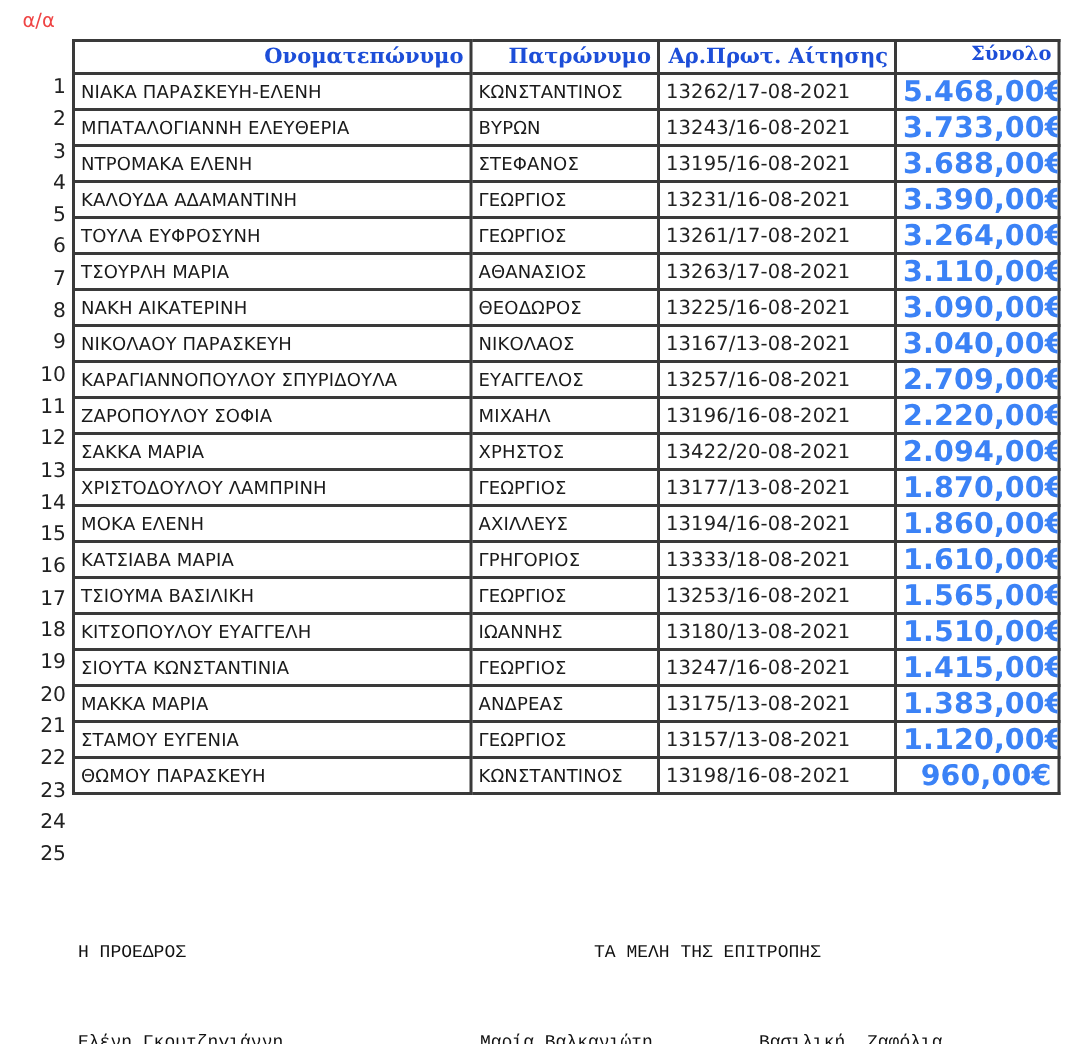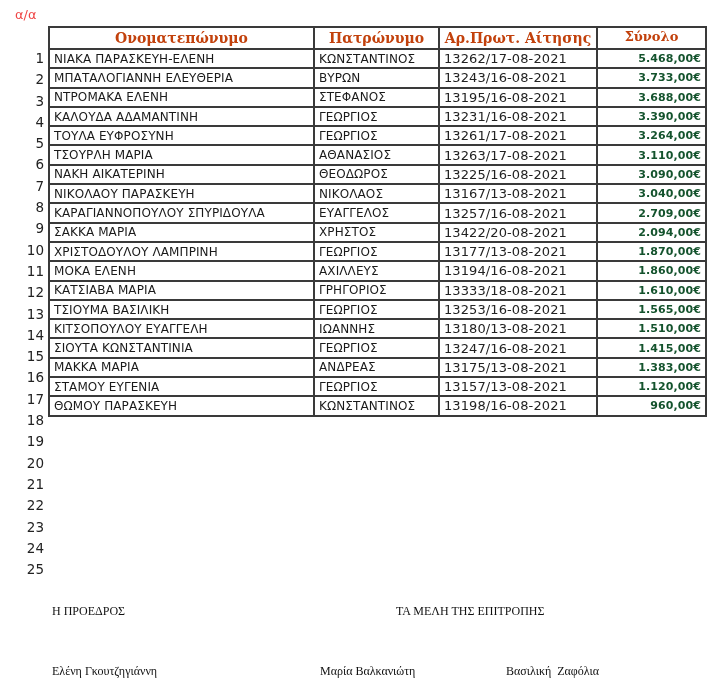--- a/index.html
+++ b/index.html
@@ -51,50 +51,51 @@
       border: 2px solid #3a3a3a;
       padding: 0 4px;
       white-space: nowrap;
       overflow: hidden;
     }
     table.grid th {
       height: 19px;
       font-family: "DejaVu Serif", "Liberation Serif", serif;
       font-weight: bold;
       font-size: 14px;
-      text-align: center;
-      color: #c2410c;
+      text-align: right;
+      color: #1d4ed8;
     }
     table.grid th.h-total {
       font-size: 13px;
       vertical-align: top;
       padding-top: 1px;
     }
     table.grid td {
       height: 17.3px;
       font-size: 12px;
       color: #1a1a1a;
       letter-spacing: 0.1px;
     }
     table.grid td.prot {
       font-size: 13px;
       color: #222;
     }
     table.grid td.total {
       text-align: right;
       font-weight: bold;
-      font-size: 11px;
+      font-size: 19px;
       font-family: "DejaVu Sans", "Liberation Sans", sans-serif;
-      color: #14532d;
+      color: #3b82f6;
     }
     .sig {
       position: absolute;
       font-size: 12px;
       color: #111;
-      font-family: Liberation Serif, serif;
+      font-family: Liberation Mono, monospace;
+      margin-top: 24px;
     }
   </style>
 </head>
 <body>
 
 <div class="aa-label">α/α</div>
 
 <div class="row-nums" id="row-nums">
     <div class="row-num">1</div>
     <div class="row-num">2</div>
@@ -187,20 +188,26 @@
         <td class="prot">13167/13-08-2021</td>
         <td class="total">3.040,00€</td>
       </tr>
       <tr>
         <td>ΚΑΡΑΓΙΑΝΝΟΠΟΥΛΟΥ ΣΠΥΡΙΔΟΥΛΑ</td>
         <td>ΕΥΑΓΓΕΛΟΣ</td>
         <td class="prot">13257/16-08-2021</td>
         <td class="total">2.709,00€</td>
       </tr>
       <tr>
+        <td>ΖΑΡΟΠΟΥΛΟΥ ΣΟΦΙΑ</td>
+        <td>ΜΙΧΑΗΛ</td>
+        <td class="prot">13196/16-08-2021</td>
+        <td class="total">2.220,00€</td>
+      </tr>
+      <tr>
         <td>ΣΑΚΚΑ ΜΑΡΙΑ</td>
         <td>ΧΡΗΣΤΟΣ</td>
         <td class="prot">13422/20-08-2021</td>
         <td class="total">2.094,00€</td>
       </tr>
       <tr>
         <td>ΧΡΙΣΤΟΔΟΥΛΟΥ ΛΑΜΠΡΙΝΗ</td>
         <td>ΓΕΩΡΓΙΟΣ</td>
         <td class="prot">13177/13-08-2021</td>
         <td class="total">1.870,00€</td>

